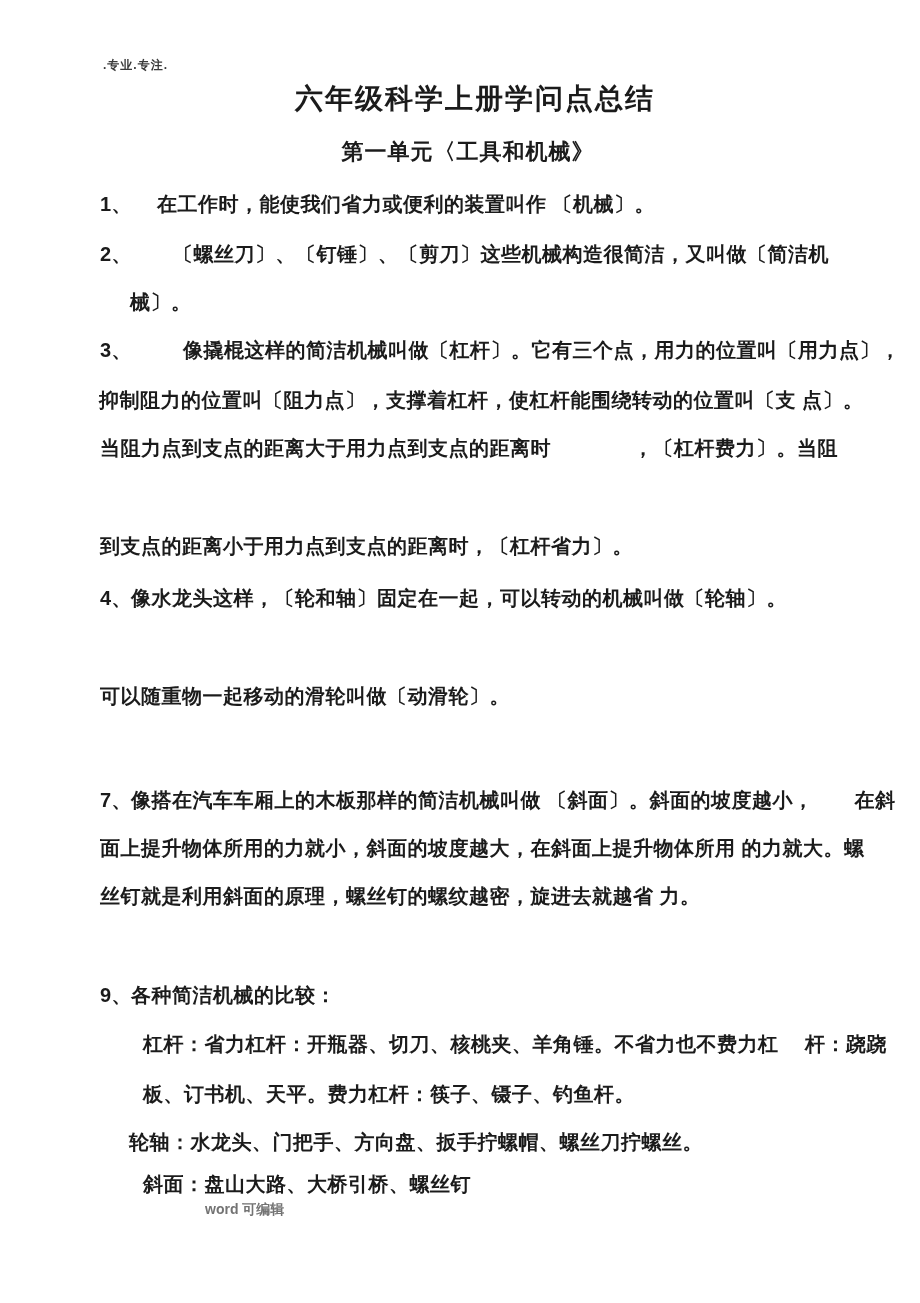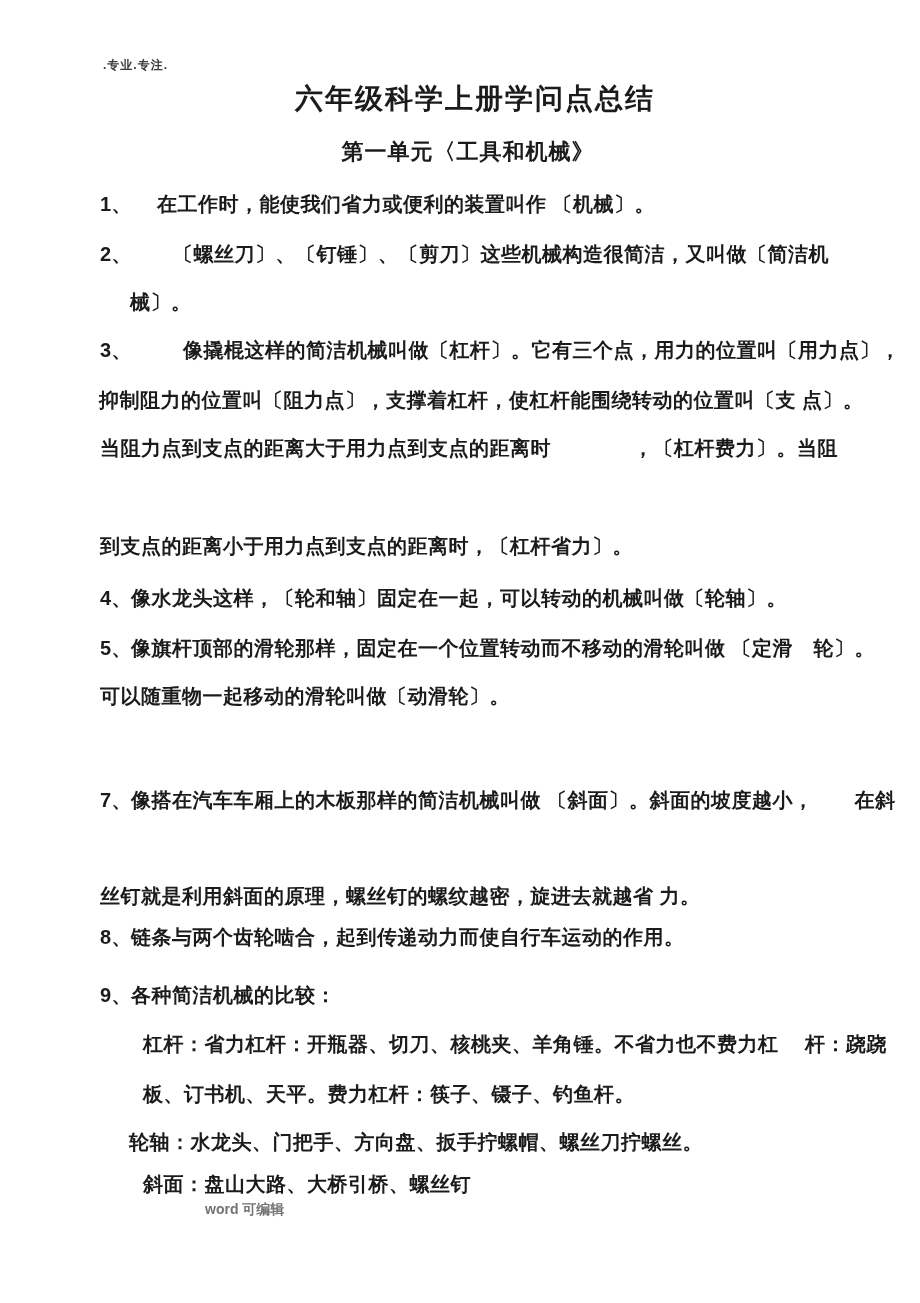--- a/index.html
+++ b/index.html
@@ -95,31 +95,30 @@
 
   <div class="line" style="top:388px; left:99px"><span>抑制阻力的位置叫〔阻力点〕，支撑着杠杆，使杠杆能围绕转动的位置叫〔支 点〕。</span></div>
 
   <div class="line" style="top:436px; left:100px"><span>当阻力点到支点的距离大于用力点到支点的距离时　　　　，〔杠杆费力〕。当阻</span></div>
 
 
   <div class="line" style="top:534px; left:100px"><span>到支点的距离小于用力点到支点的距离时，〔杠杆省力〕。</span></div>
 
   <div class="line" style="top:586px; left:100px"><span class="num wd">4、</span><span>像水龙头这样，〔轮和轴〕固定在一起，可以转动的机械叫做〔轮轴〕。</span></div>
 
-  <div class="line" style="top:636px; left:100px"><span class="num wd">5、</span><span>像旗杆顶部的滑轮那样，固定在一个位置转动而不移动的滑轮叫做 〔定滑　轮〕。</span></div>
 
   <div class="line" style="top:684px; left:100px"><span>可以随重物一起移动的滑轮叫做〔动滑轮〕。</span></div>
 
 
   <div class="line" style="top:788px; left:100px"><span class="num wd">7、</span><span>像搭在汽车车厢上的木板那样的简洁机械叫做 〔斜面〕。斜面的坡度越小，　　在斜</span></div>
 
+  <div class="line" style="top:836px; left:100px"><span>面上提升物体所用的力就小，斜面的坡度越大，在斜面上提升物体所用 的力就大。螺</span></div>
 
   <div class="line" style="top:884px; left:100px"><span>丝钉就是利用斜面的原理，螺丝钉的螺纹越密，旋进去就越省 力。</span></div>
 
-  <div class="line" style="top:925px; left:100px"><span class="num wd">8、</span><span>链条与两个齿轮啮合，起到传递动力而使自行车运动的作用。</span></div>
 
   <div class="line" style="top:983px; left:100px"><span class="num wd">9、</span><span>各种简洁机械的比较：</span></div>
 
   <div class="line" style="top:1032px; left:143px"><span>杠杆：省力杠杆：开瓶器、切刀、核桃夹、羊角锤。不省力也不费力杠　 杆：跷跷</span></div>
 
   <div class="line" style="top:1082px; left:143px"><span>板、订书机、天平。费力杠杆：筷子、镊子、钓鱼杆。</span></div>
 
   <div class="line" style="top:1130px; left:129px"><span>轮轴：水龙头、门把手、方向盘、扳手拧螺帽、螺丝刀拧螺丝。</span></div>
 
   <div class="line" style="top:1172px; left:143px"><span>斜面：盘山大路、大桥引桥、螺丝钉</span></div>

